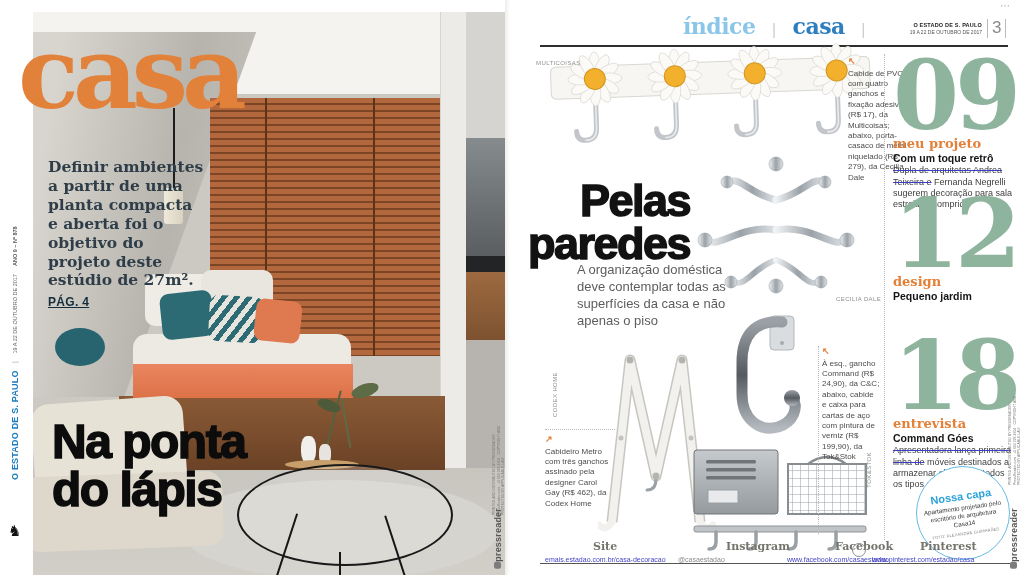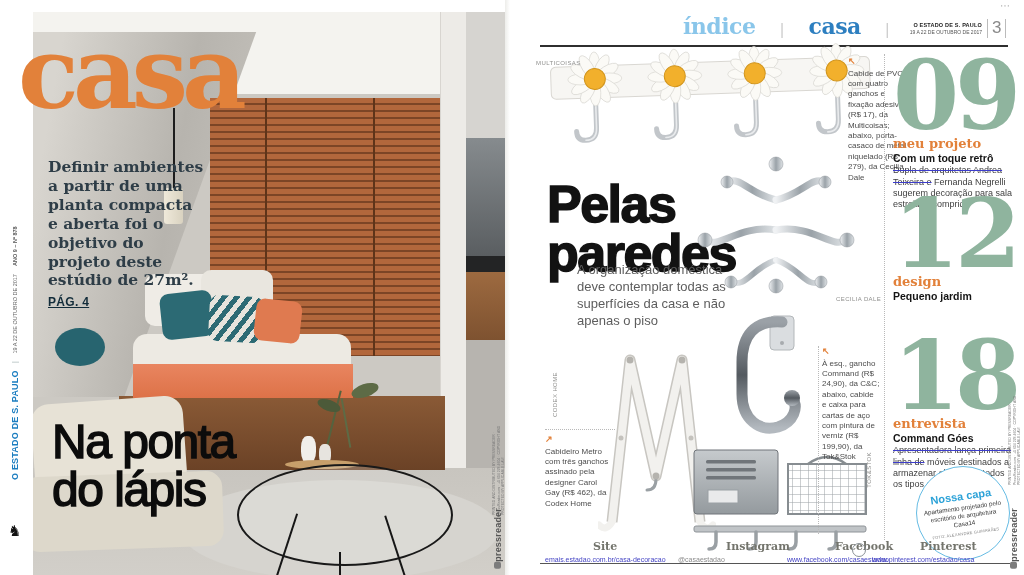--- a/index.html
+++ b/index.html
@@ -49,56 +49,56 @@
   .ph-leg1{left:252px;top:500px;width:2px;height:72px;background:#161616;transform:rotate(18deg);}
   .ph-leg2{left:362px;top:502px;width:2px;height:70px;background:#161616;transform:rotate(-18deg);}
   .ph-leg3{left:306px;top:540px;width:2px;height:23px;background:#161616;}
 
   .masthead{left:18px;top:34px;font-family:"DejaVu Serif",serif;font-weight:bold;font-size:100px;
             line-height:0.78;color:#e2813a;letter-spacing:-6px;}
   .teaser{left:48px;top:158px;width:158px;}
   .teaser-text{font-family:"DejaVu Serif",serif;font-weight:600;font-size:15.5px;
                line-height:1.22;color:#2e3d47;}
   .teaser-page{font-weight:bold;font-size:12px;color:#122c3a;text-decoration:underline;margin-top:5px;letter-spacing:0.3px;}
-  .cover-headline{left:52px;top:418px;font-weight:normal;font-size:48px;line-height:0.99;color:#0c0c0c;
+  .cover-headline{left:52px;top:418px;font-weight:bold;font-size:48px;line-height:0.99;color:#0c0c0c;
                   letter-spacing:-1.5px;-webkit-text-stroke:1.5px #0c0c0c;}
   .edge-strip{left:6px;top:282px;width:20px;height:198px;}
   .edge-text{writing-mode:vertical-rl;transform:rotate(180deg);white-space:nowrap;height:198px;}
   .edge-pub{font-weight:bold;font-size:9px;color:#1b7dc0;letter-spacing:0.2px;}
   .edge-sep{font-size:7px;color:#9aa;padding:3px 0;display:inline-block;}
   .edge-date{font-size:5.5px;color:#666;}
   .edge-ed{font-size:5.5px;font-weight:bold;color:#555;padding-top:4px;display:inline-block;}
   .horse{left:8px;top:522px;font-size:15px;color:#111;}
 
   .pr-strip{position:absolute;}
   .pr-l{left:491px;top:420px;width:15px;height:152px;}
   .pr-r{left:1007px;top:390px;width:16px;height:182px;}
   .pr-attr{position:absolute;top:0;left:1px;height:95px;width:13px;writing-mode:vertical-rl;
            transform:rotate(180deg);font-size:3.5px;line-height:1.35;color:#777;overflow:hidden;}
   .pr-logo{position:absolute;bottom:0;left:2px;writing-mode:vertical-rl;transform:rotate(180deg);
            font-weight:bold;font-size:9px;color:#555;letter-spacing:0.2px;}
   .pr-ic{width:7px;height:7px;background:#7c7c7c;border-radius:2px;display:inline-block;margin-top:3px;}
   .gutter{left:505px;top:0;width:5px;height:100%;background:linear-gradient(90deg,#ededea,#ffffff);}
 
   
-  .rp-header{left:683px;top:13px;display:flex;align-items:baseline;gap:24px;font-family:"DejaVu Serif",serif;}
+  .rp-header{left:683px;top:13px;display:flex;align-items:baseline;gap:16px;font-family:"DejaVu Serif",serif;}
   .hdr-section{font-weight:bold;font-size:22px;color:#8ac6ea;letter-spacing:-0.5px;}
   .hdr-brand{font-weight:bold;font-size:22px;color:#2d7fc0;letter-spacing:-0.5px;}
   .hdr-div{color:#c9c9c9;font-size:15px;}
   .rp-meta{left:880px;top:22px;width:102px;text-align:right;}
   .rp-meta-pub{font-size:5.5px;font-weight:bold;color:#1a1a1a;letter-spacing:0.2px;}
   .rp-meta-date{font-size:5px;color:#555;margin-top:1px;}
   .rp-page{left:987px;top:18px;display:flex;align-items:center;gap:4px;}
   .rp-bar{width:1px;height:19px;background:#bbb;}
   .rp-num{font-size:17px;color:#8a8a8a;}
   .rp-rule{left:540px;top:45px;width:468px;height:2px;background:#2f2f2f;}
   .menu-dots{left:1000px;top:0;color:#aaa;font-size:10px;letter-spacing:1px;}
 
-  .art-title{left:547px;top:180px;font-weight:bold;font-size:52px;line-height:0.95;letter-spacing:-1.5px;
-             color:#121212;-webkit-text-stroke:1.5px #121212;}
+  .art-title{left:528px;top:180px;font-weight:bold;font-size:45px;line-height:0.95;letter-spacing:-1.5px;
+             color:#121212;text-align:right;-webkit-text-stroke:1.5px #121212;}
   .art-intro{left:545px;top:262px;width:172px;font-size:13px;line-height:1.3;color:#5d5d5d;margin-left:32px;}
 
   .p-daisy{left:548px;top:42px;width:325px;height:120px;}
   .p-rack{left:690px;top:152px;width:172px;height:162px;}
   .p-hook{left:702px;top:310px;width:120px;height:132px;}
   .p-metro{left:598px;top:326px;width:118px;height:208px;}
   .p-locker{left:688px;top:446px;width:186px;height:106px;}
 
   .cap{position:absolute;font-size:8px;line-height:1.3;color:#4c4c4c;}
   .cap .arr{display:block;color:#e2813a;font-size:9px;font-weight:bold;margin-bottom:1px;}

